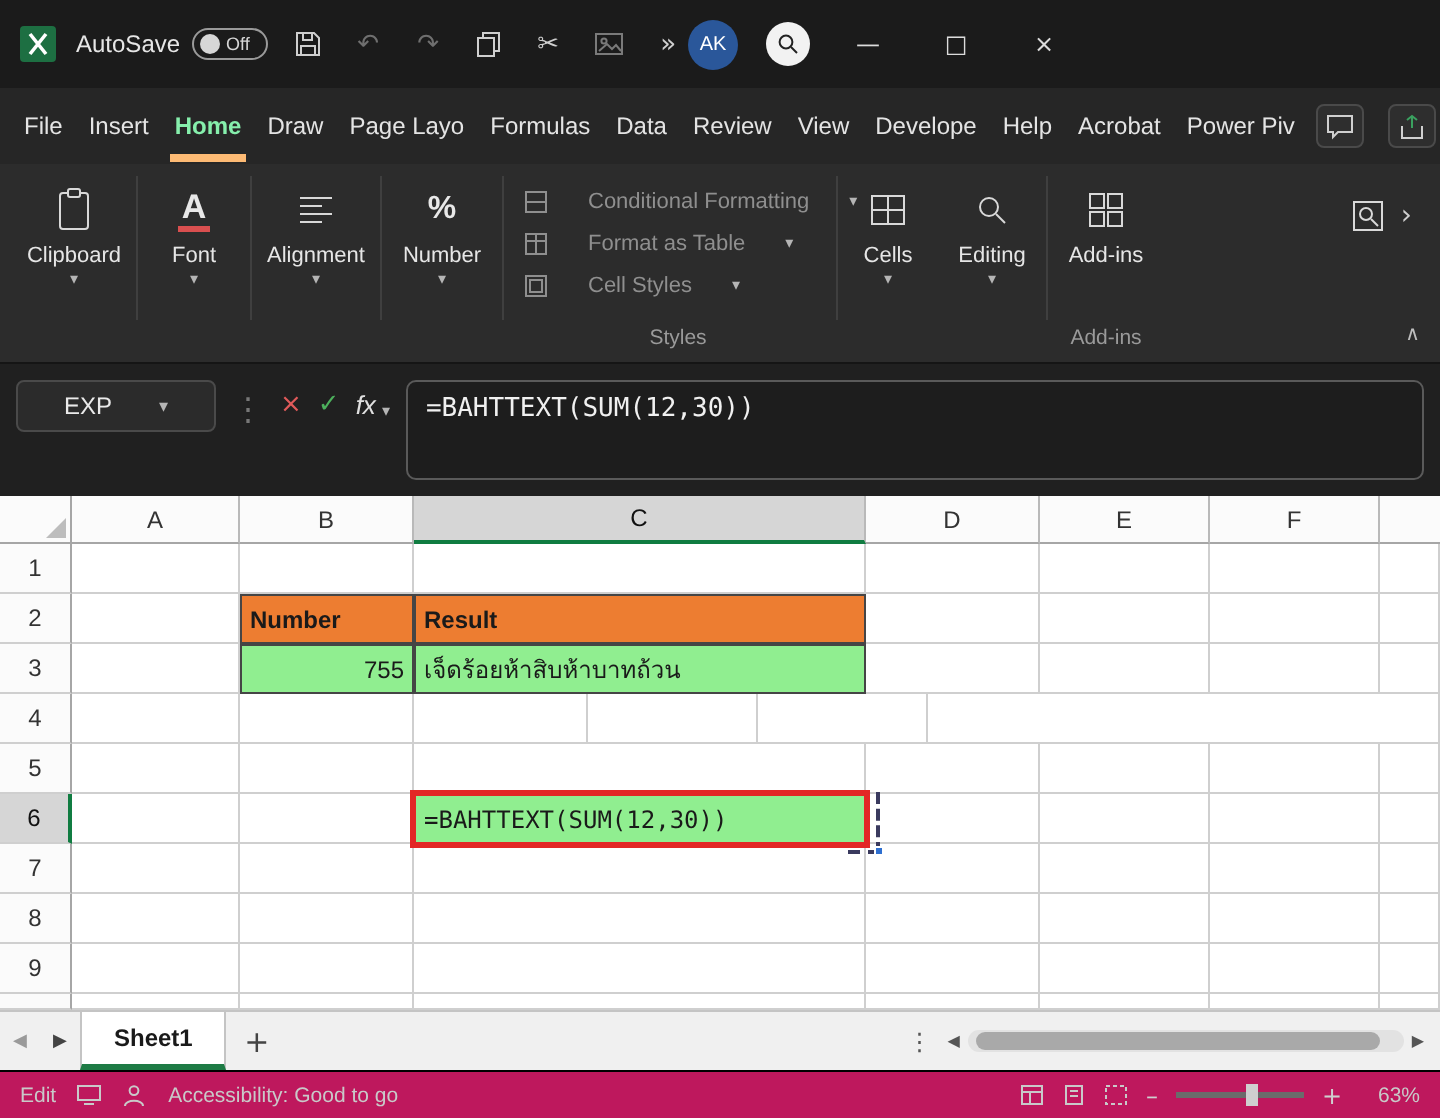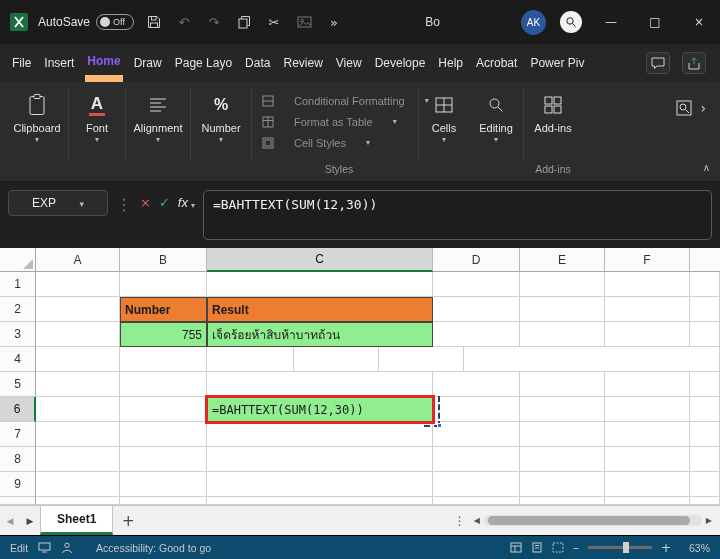--- a/index.html
+++ b/index.html
@@ -19,21 +19,21 @@
   .dis{color:#6f6f6f}
   .tb-title{flex:1;text-align:center;color:#dcdcdc;font-size:12px}
   .tb-right{display:flex;align-items:center;gap:14px;padding-right:6px}
   .avatar{width:25px;height:25px;border-radius:50%;background:#2a579a;color:#fff;font-size:10px;font-weight:normal;display:flex;align-items:center;justify-content:center}
   .search-circle{width:22px;height:22px;border-radius:50%;background:#f2f2f2;display:flex;align-items:center;justify-content:center}
   .winbtn{width:30px;height:44px;display:flex;align-items:center;justify-content:center;font-size:12px;color:#dcdcdc}
 
   
   .menubar{height:38px;background:#262626;display:flex;align-items:center;padding:0 10px;gap:9px;color:#e4e4e4;font-size:12px}
   .mtab{padding:10px 2px;white-space:nowrap}
-  .mtab.active{font-weight:bold;color:#8b5cf6;border-bottom:7px solid #fdba74;padding-bottom:7px}
+  .mtab.active{font-weight:bold;color:#86efac;border-bottom:4px solid #fdba74;padding-bottom:7px}
   .menu-right{margin-left:auto;display:flex;align-items:center;gap:12px;padding-right:4px}
   .mr-btn{width:24px;height:22px;display:flex;align-items:center;justify-content:center;border:1px solid #4a4a4a;border-radius:4px;background:#2e2e2e}
 
   
   .ribbon{height:100px;background:#2c2c2c;display:flex;flex-direction:column;border-bottom:1px solid #151515}
   .ribbon-main{display:flex;height:80px;padding:4px 4px 0 6px;align-items:flex-start}
   .rgroup{display:flex;flex-direction:column;align-items:center;padding-top:4px;color:#e6e6e6;font-size:11px}
   .rgroup .ric{height:30px;display:flex;align-items:center;justify-content:center}
   .rlabel{margin-top:2px;white-space:nowrap}
   .chev{color:#b5b5b5;font-size:8px;margin-top:1px}
@@ -91,22 +91,22 @@
   .sheettab{height:29px;background:#fff;display:flex;align-items:center;padding:0 16px;font-size:12px;font-weight:bold;color:#1a1a1a;border-left:1px solid #c4c4c4;border-right:1px solid #c4c4c4;border-bottom:3px solid #1e7b45}
   .addsheet{width:30px;text-align:center;font-size:15px;color:#444}
   .sb-space{flex:1}
   .sb-dots{color:#555;font-size:12px;margin-right:8px}
   .hscroll{display:flex;align-items:center;gap:4px;padding-right:8px}
   .hs-arrow{font-size:8px;color:#555}
   .hs-track{width:218px;height:11px;background:#e2e2e2;border-radius:6px;position:relative}
   .hs-thumb{position:absolute;left:4px;right:12px;top:1px;bottom:1px;background:#a9a9a9;border-radius:5px}
 
   
-  .statusbar{height:24px;background:#0c4a6e;display:flex;align-items:center;color:#c9c9c9;font-size:10.5px;padding:0 10px;gap:10px;border-top:1px solid #000}
-  .st-acc{display:flex;align-items:flex-start;gap:23px}
+  .statusbar{height:24px;background:#be185d;display:flex;align-items:center;color:#c9c9c9;font-size:10.5px;padding:0 10px;gap:10px;border-top:1px solid #000}
+  .st-acc{display:flex;align-items:flex-start;gap:11px}
   .st-right{margin-left:auto;display:flex;align-items:center;gap:9px}
   .zoomctl{font-size:12px;color:#cfcfcf}
   .zoom-track{width:64px;height:3px;background:#6b6b6b;position:relative;display:inline-block}
   .zoom-thumb{position:absolute;left:55%;top:-4px;width:6px;height:11px;background:#cfcfcf}
   .zoom-label{min-width:30px;text-align:right}
 </style>
 </head>
 <body>
 
 <div class="app">
@@ -144,41 +144,41 @@
       <span class="tbi glyph">✂</span>
       <span class="tbi">
         <svg width="15" height="12">
             <rect x="1" y="1" width="13" height="10" fill="none" stroke="#7a7a7a"></rect>
             <circle cx="5" cy="4.5" r="1.3" fill="none" stroke="#7a7a7a"></circle>
             <path d="M2.5 9.5 L6.5 6 L9 8.5 L11 6.5 L13.5 9.5" fill="none" stroke="#7a7a7a"></path>
           </svg>
       </span>
       <span class="tbi glyph">»</span>
     </div>
-    <div class="tb-title">Bo</div>
     <div class="tb-right">
       <span class="avatar">AK</span>
       <span class="search-circle">
         <svg width="12" height="12">
             <circle cx="5" cy="5" r="3.2" stroke="#222" fill="none"></circle>
             <line x1="7.5" y1="7.5" x2="10.5" y2="10.5" stroke="#222"></line>
           </svg>
       </span>
       <span class="winbtn glyph">—</span>
       <span class="winbtn glyph">□</span>
       <span class="winbtn glyph">×</span>
     </div>
   </div>
 
   <div class="menubar">
     <span class="mtab">File</span>
     <span class="mtab">Insert</span>
     <span class="mtab active">Home</span>
     <span class="mtab">Draw</span>
     <span class="mtab">Page Layo</span>
+    <span class="mtab">Formulas</span>
     <span class="mtab">Data</span>
     <span class="mtab">Review</span>
     <span class="mtab">View</span>
     <span class="mtab">Develope</span>
     <span class="mtab">Help</span>
     <span class="mtab">Acrobat</span>
     <span class="mtab">Power Piv</span>
     <span class="menu-right">
       <span class="mr-btn">
         <svg width="14" height="13">

